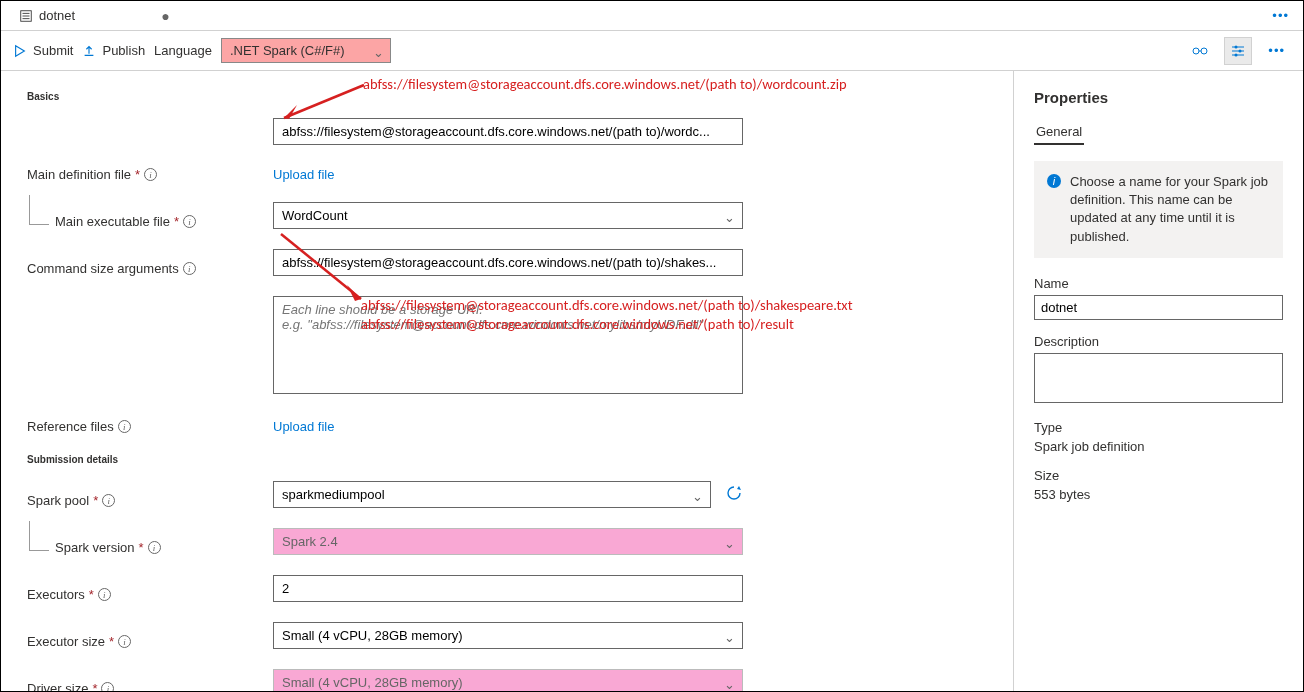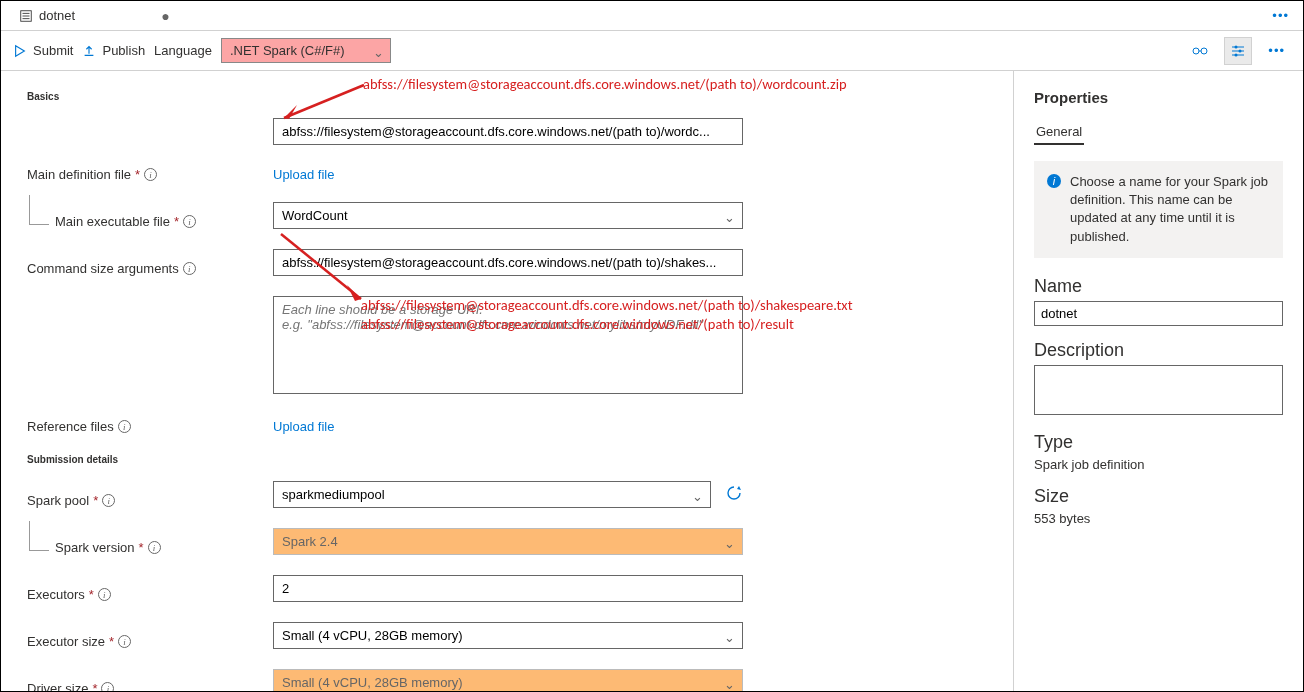--- a/index.html
+++ b/index.html
@@ -23,32 +23,32 @@
 .side{width:290px;border-left:1px solid #d1d1d1;padding:18px 20px;overflow:auto}
 h3.sec{font-size:10px;font-weight:700;margin-bottom:16px}
 .frow{display:flex;align-items:flex-end;margin-bottom:20px}
 .flab{width:246px;padding-top:6px;display:flex;align-items:center;gap:4px}
 .flab.indent{padding-left:28px}
 .flab .bar{position:absolute;border-left:1px solid #999;border-bottom:1px solid #999;width:20px;height:30px;margin-left:-26px;margin-top:-24px}
 .req{color:#a4262c}
 .info-icon{width:13px;height:13px;border:1px solid #666;border-radius:50%;display:inline-flex;align-items:center;justify-content:center;font-size:9px;color:#666;font-style:italic;font-family:serif}
 .fctl{flex:1;max-width:470px}
 .inp{width:100%;border:1px solid #666;padding:5px 8px;font-size:13px}
-.inp.disabled{background:#fdba74;color:#666;border-color:#bbb}
+.inp.disabled{background:#f9a8d4;color:#666;border-color:#bbb}
 .inp.sel{padding-right:16px;position:relative}
 .selwrap{position:relative}
 .selwrap .chev{position:absolute;right:8px;top:8px;color:#666;pointer-events:none}
 .link{color:#0078d4;cursor:pointer;margin-top:22px;display:inline-block}
 textarea.inp{height:98px;resize:none;font-style:italic;color:#888;font-family:"Segoe UI",Arial,sans-serif}
 .refresh{margin-left:14px;color:#0078d4;cursor:pointer}
 .side h4{font-size:15px;font-weight:600;margin-bottom:14px}
 .ptab{border-bottom:2px solid #323130;display:inline-block;padding:4px 2px;font-size:13px;margin-bottom:16px}
 .infobox{background:#f3f2f1;padding:12px;display:flex;gap:8px;margin-bottom:18px;font-size:13px;line-height:1.4}
 .infobox .ii{color:#0078d4;flex-shrink:0}
-.plab{font-size:18px;margin-bottom:4px}
+.plab{font-size:13px;margin-bottom:4px}
 .pval{margin-bottom:14px}
 .pinp{width:100%;border:1px solid #666;padding:4px 6px;font-size:13px}
 textarea.pinp{height:50px;resize:none}
 .annot{position:absolute;color:#d62020;font-size:14.5px;font-family:Calibri,Arial,sans-serif;pointer-events:none}
 .arrow-svg{position:absolute;pointer-events:none}
 </style>
 </head>
 <body>
 
 <div class="app">

